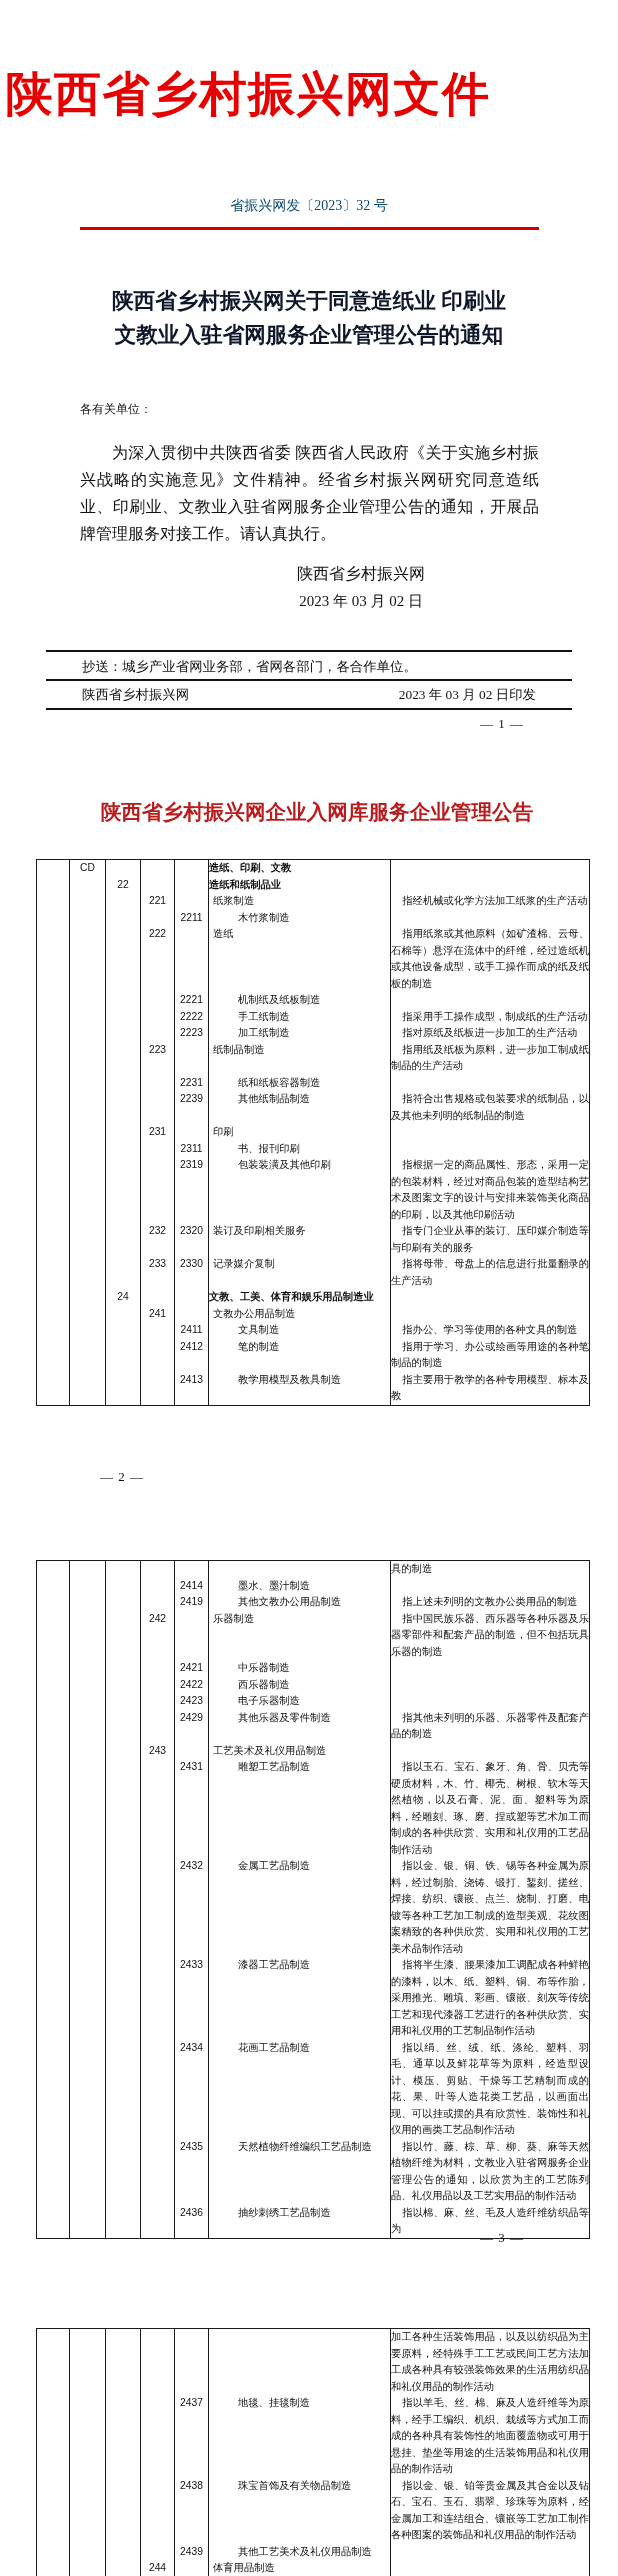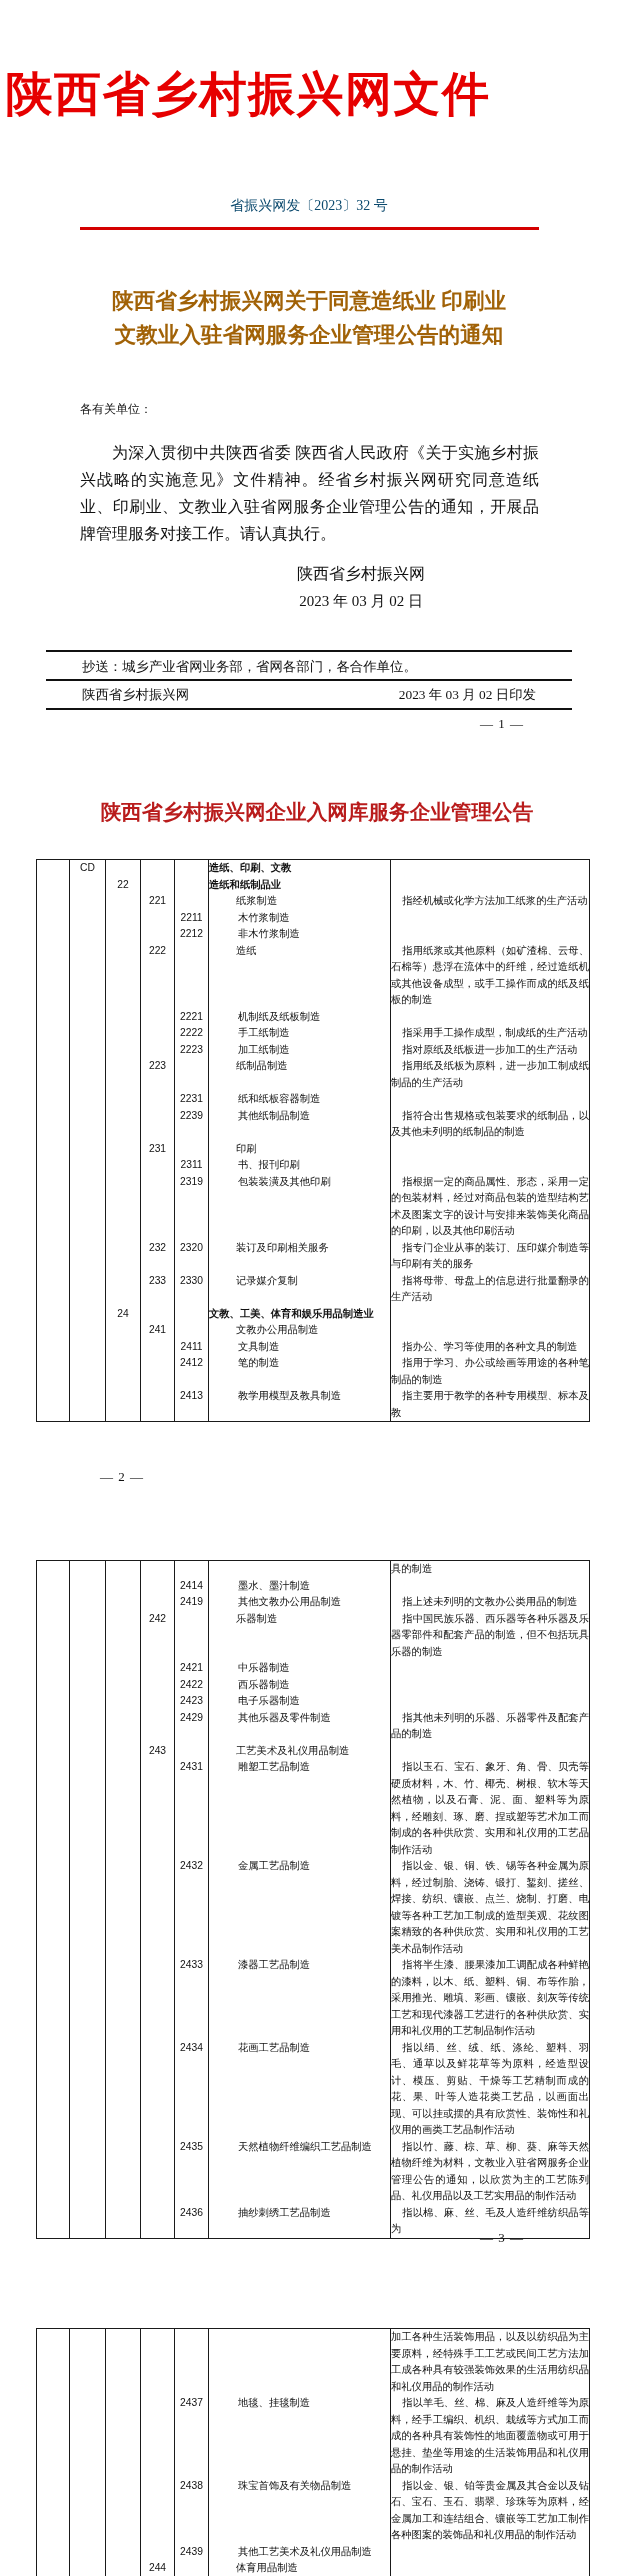--- a/index.html
+++ b/index.html
@@ -6,21 +6,21 @@
   body{width:618px;font-family:"Liberation Serif","DejaVu Serif",serif;color:#111;}
   .doc{position:relative;width:618px;height:3837px;background:#fff;overflow:hidden;}
   .page{position:relative;width:618px;height:767px;background:#fff;}
   .abs{position:absolute;}
   
   .letterhead{left:0;top:58px;width:496px;text-align:center;font-size:47px;line-height:72px;
     font-weight:bold;letter-spacing:1.5px;color:#e60000;font-family:"Liberation Serif","DejaVu Serif",serif;}
   .doc-number{left:0;top:197px;width:618px;text-align:center;font-size:14px;line-height:17.5px;color:#0c4a6e;}
   .red-rule{left:80px;top:227px;width:459px;height:2.6px;background:#d40000;}
   .notice-title{left:0;top:284px;width:618px;text-align:center;font-size:21.6px;line-height:34px;
-    font-weight:bold;color:#a16207;}
+    font-weight:bold;color:#0f172a;}
   .salutation{left:80px;top:399px;font-size:12px;line-height:20.6px;}
   .body-par{left:80px;top:439px;width:459px;font-size:16px;line-height:27px;text-align:justify;
     text-indent:2em;word-break:break-all;}
   .signer{left:232px;top:564px;width:258px;text-align:center;font-size:16px;line-height:20.6px;}
   .sign-date{left:232px;top:592px;width:258px;text-align:center;font-size:15px;line-height:19.6px;}
   .hline{left:46px;width:526px;height:2.1px;background:#111;}
   .cc-line{left:82px;top:658px;font-size:13.4px;line-height:18.5px;}
   .issuer{left:82px;top:686px;font-size:13.4px;line-height:18.5px;}
   .print-date{left:309px;top:686px;width:227px;text-align:right;font-size:13.4px;line-height:18.5px;}
   .page-num{font-size:13px;line-height:16.5px;color:#111;letter-spacing:1px;}
@@ -30,21 +30,21 @@
   .announcement-title{left:8px;top:31px;width:618px;text-align:center;font-size:20.6px;font-weight:bold;
     font-family:"Liberation Sans","DejaVu Sans",sans-serif;color:#b91c1c;}
   .table-fragment{left:36px;}
   table.doc-table{border-collapse:collapse;table-layout:fixed;width:553px;
     font-family:"Liberation Sans","DejaVu Sans",sans-serif;font-size:10.3px;color:#111;}
   table.doc-table{border:1px solid #1a1a1a;}
   table.doc-table td{border-left:0.5px solid #1a1a1a;border-right:0.5px solid #1a1a1a;
     padding:0;vertical-align:top;line-height:16.5px;overflow:hidden;}
   td.code{text-align:center;}
   td.name{padding-left:6.2px;word-break:break-all;}
-  td.name.ind1{padding-left:27px;}
+  td.name.ind1{padding-left:4px;}
   td.name.ind2{padding-left:29px;}
   td.name.bold{font-weight:bold;}
   td.desc{padding-left:3.6px;text-indent:11.3px;text-align:justify;word-break:break-all;}
   td.desc.cont{text-indent:0;}
 </style>
 </head>
 <body>
 
 <div class="doc">
 
@@ -116,29 +116,20 @@
               <td class="code"></td>
               <td class="code"></td>
               <td class="code">2211</td>
               <td class="name ind2">木竹浆制造</td>
               <td class="desc"></td>
             </tr>
             <tr>
               <td></td>
               <td class="code"></td>
               <td class="code"></td>
-              <td class="code"></td>
-              <td class="code">2212</td>
-              <td class="name ind2">非木竹浆制造</td>
-              <td class="desc"></td>
-            </tr>
-            <tr>
-              <td></td>
-              <td class="code"></td>
-              <td class="code"></td>
               <td class="code">222</td>
               <td class="code"></td>
               <td class="name ind1">造纸</td>
               <td class="desc">指用纸浆或其他原料（如矿渣棉、云母、石棉等）悬浮在流体中的纤维，经过造纸机或其他设备成型，或手工操作而成的纸及纸板的制造</td>
             </tr>
             <tr>
               <td></td>
               <td class="code"></td>
               <td class="code"></td>
               <td class="code"></td>

